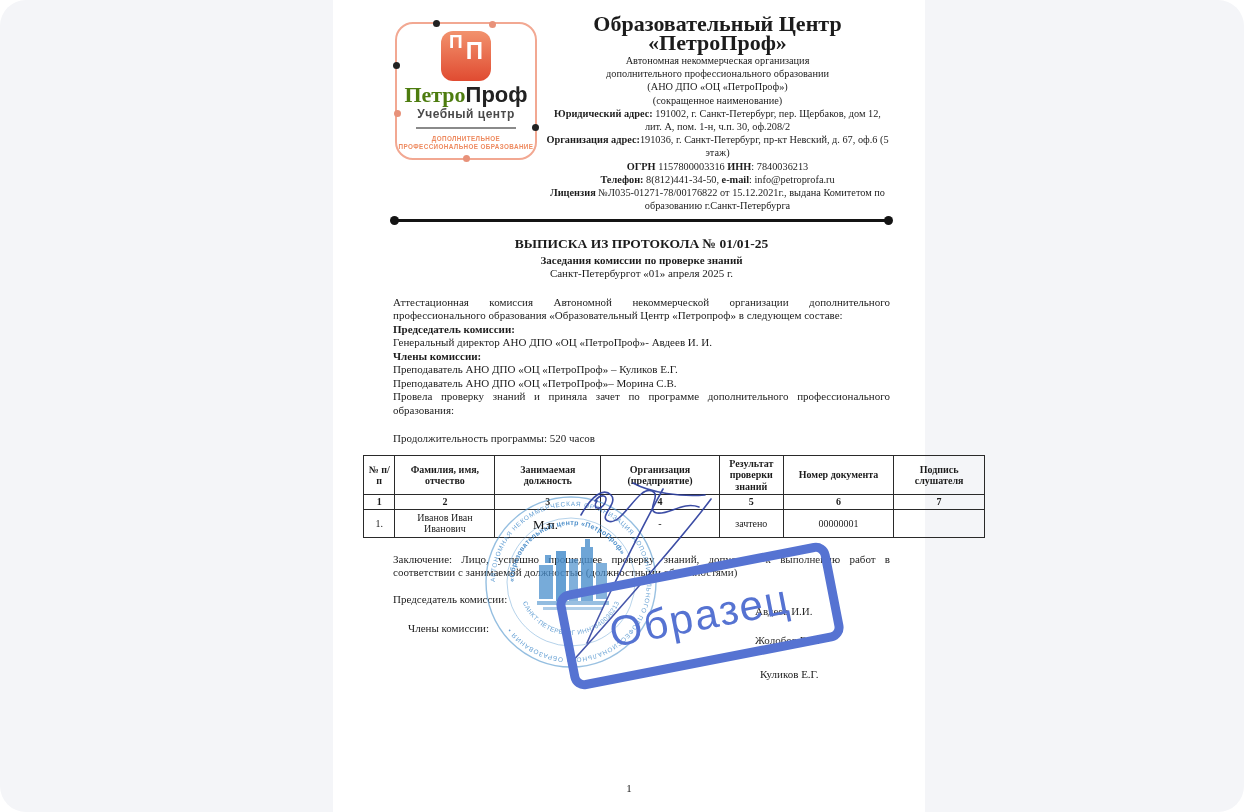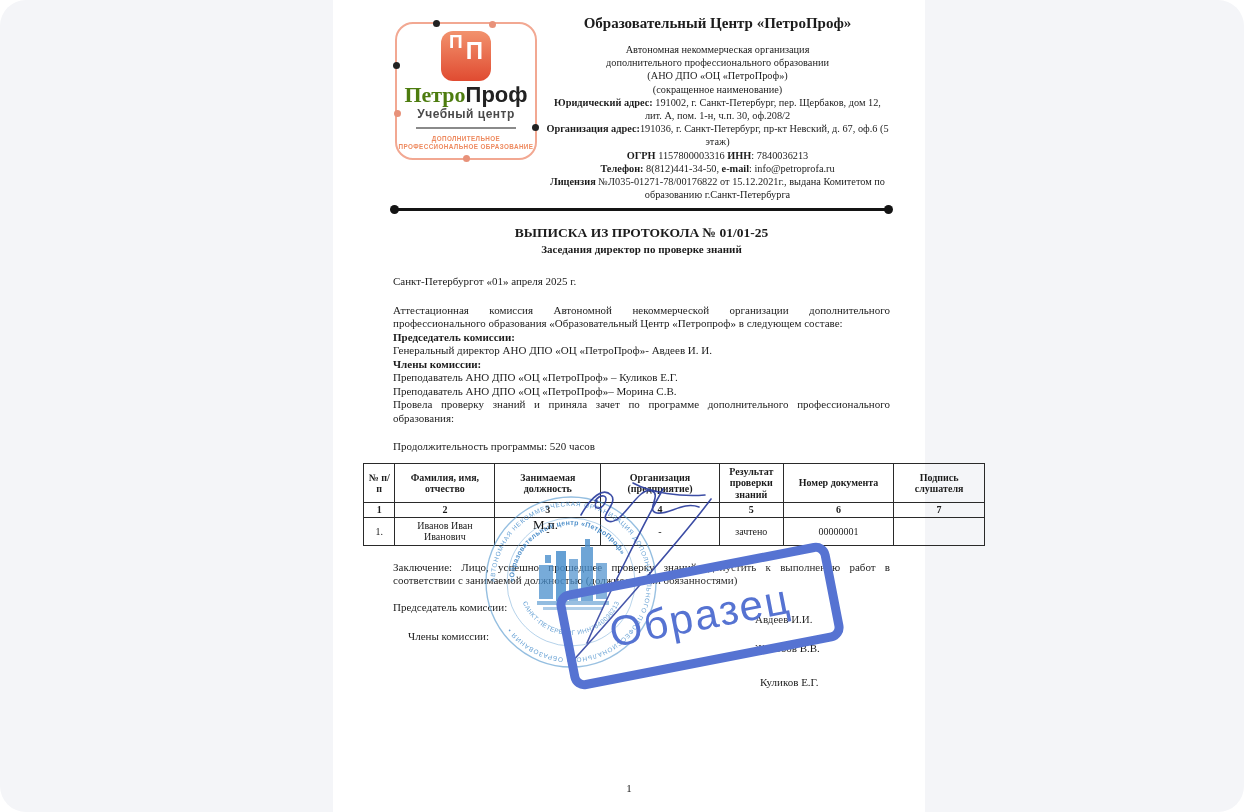--- a/index.html
+++ b/index.html
@@ -35,35 +35,35 @@
   .logo-icon .p1{position:absolute;left:8px;top:4px;font-size:19px;}
   .logo-icon .p2{position:absolute;right:8px;top:13px;font-size:24px;}
   .brand{font-size:22px;font-weight:bold;letter-spacing:0;line-height:24px;}
   .brand .red{color:#4d7c0f;font-family:Liberation Serif, serif;}
   .brand .dark{color:#222;}
   .logo-sub{font-size:12px;color:#4a4a4a;margin-top:1px;letter-spacing:.5px;font-weight:bold;}
   .logo-line{width:100px;height:2px;background:#8a8a8a;margin:5px auto 6px;}
   .logo-caption{font-size:6.3px;font-weight:bold;color:#ee8a5f;letter-spacing:.4px;line-height:8.5px;}
 
   .org-info{flex:1;text-align:center;font-size:10.3px;line-height:13.2px;margin-top:2px;}
-  .org-title{font-size:15px;line-height:19px;font-weight:bold;margin-bottom:10px;font-family:Liberation Serif, serif;}
+  .org-title{font-size:22px;line-height:19px;font-weight:bold;margin-bottom:2px;font-family:Liberation Serif, serif;}
   .org-info b{font-weight:bold;}
 
   
   .divider{position:relative;height:3px;background:#141414;margin-top:7px;}
   .divider::before,.divider::after{
     content:"";position:absolute;width:9px;height:9px;border-radius:50%;background:#141414;top:-3px;
   }
   .divider::before{left:-3px;}
   .divider::after{right:-3px;}
 
   
   .doc-title{text-align:center;font-weight:bold;font-size:13.5px;margin-top:15px;}
   .doc-subtitle{text-align:center;font-weight:bold;font-size:11px;margin-top:3px;}
-  .city-date{display:flex;justify-content:flex-start;margin-top:19px;}
+  .city-date{display:flex;justify-content:center;}
   .para{margin-top:15px;text-align:justify;}
   .line{margin:0;}
   .bold{font-weight:bold;}
   .duration{margin-top:15px;}
 
   
   table.attendees{
     border-collapse:collapse;margin-top:9px;margin-left:-30px;width:622px;
     font-size:10px;line-height:11.5px;text-align:center;
   }
@@ -136,21 +136,21 @@
           <div class="line"><b>Организация адрес:</b><span>191036, г. Санкт-Петербург, пр-кт Невский, д. 67, оф.6 (5 этаж)</span></div>
           <div class="line"><b>ОГРН</b><span> 1157800003316 </span><b>ИНН</b><span>: 7840036213</span></div>
           <div class="line"><b>Телефон:</b><span> 8(812)441-34-50, </span><b>e-mail</b><span>: info@petroprofa.ru</span></div>
           <div class="line"><b>Лицензия</b><span> №Л035-01271-78/00176822 от 15.12.2021г., выдана Комитетом по образованию г.Санкт-Петербурга</span></div>
         </div>
       </div>
 
       <div class="divider"></div>
 
       <div class="doc-title">ВЫПИСКА ИЗ ПРОТОКОЛА № 01/01-25</div>
-      <div class="doc-subtitle">Заседания директор по проверке знаний</div>
+      <div class="doc-subtitle">Заседания комиссии по проверке знаний</div>
 
       <div class="city-date">
         <span>Санкт-Петербург</span>
         <span>от «01» апреля 2025 г.</span>
       </div>
 
       <div class="para">
         <div>Аттестационная комиссия Автономной некоммерческой организации дополнительного профессионального образования «Образовательный Центр «Петропроф» в следующем составе:</div>
         <div class="bold">Председатель комиссии:</div>
         <div>Генеральный директор АНО ДПО «ОЦ «ПетроПроф»- Авдеев И. И.</div>

